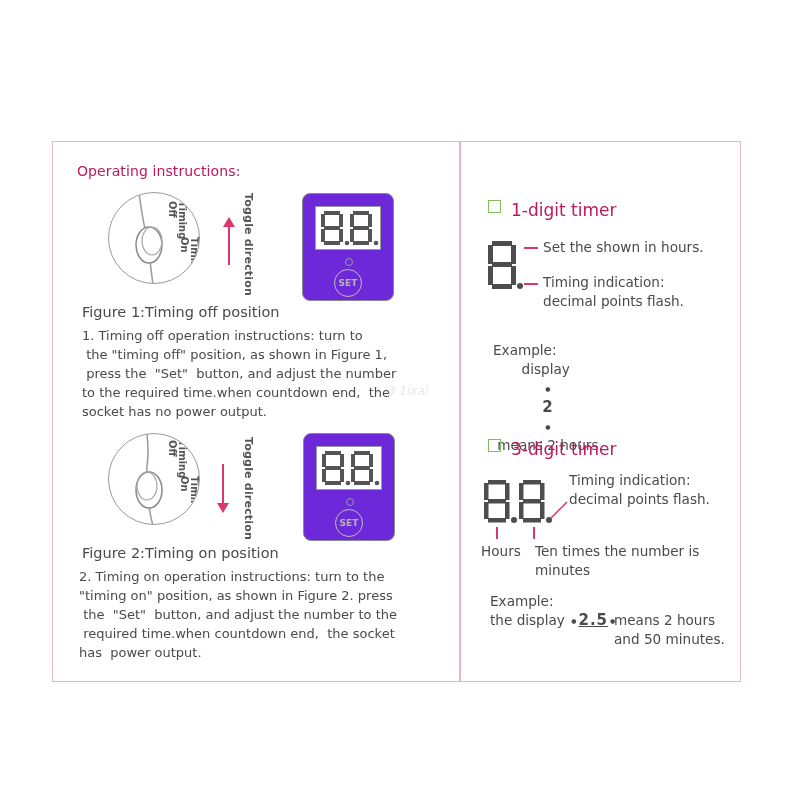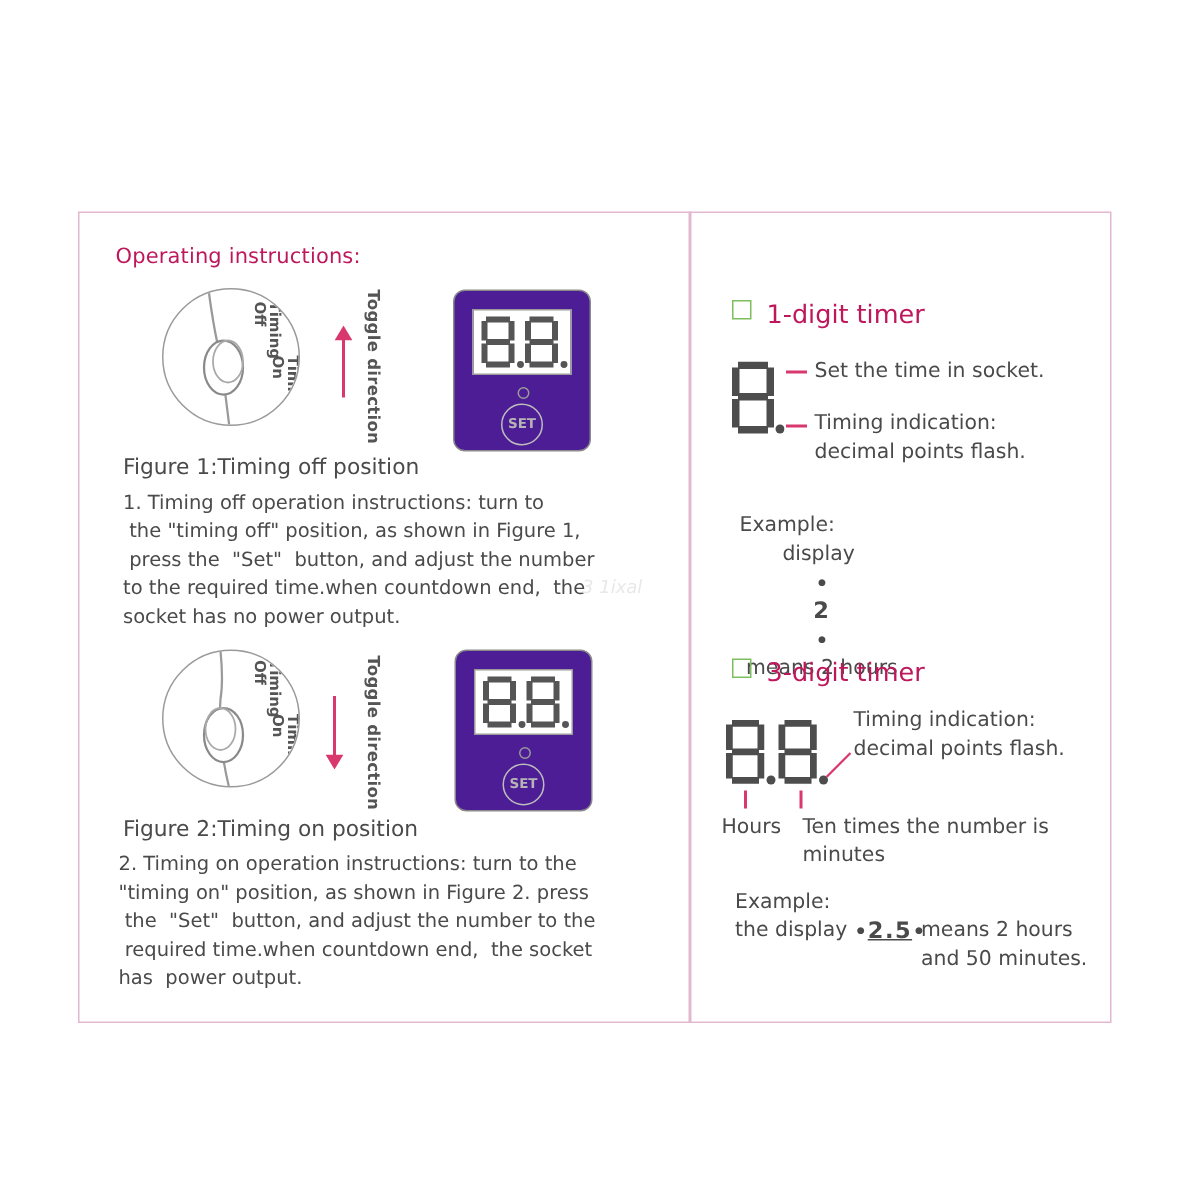--- a/index.html
+++ b/index.html
@@ -17,21 +17,21 @@
   
   .dial { width:92px; height:92px; border:1.5px solid #9a9a9a; border-radius:50%; box-sizing:border-box; overflow:hidden; background:#fff; }
   .dial svg { position:absolute; left:0; top:0; }
   .vlabel { position:absolute; writing-mode:vertical-rl; font-size:10px; font-weight:bold; color:#555; line-height:10px; white-space:nowrap; }
 
   
   .arrow-line { position:absolute; width:2px; background:#d9386f; }
   .toggle-text { position:absolute; writing-mode:vertical-rl; font-size:11px; font-weight:bold; color:#555; white-space:nowrap; letter-spacing:0.2px; }
 
   
-  .device { width:92px; height:108px; border:1.8px solid #8a8a8a; border-radius:8px; box-sizing:border-box; background:#4c1d95; }
+  .device { width:92px; height:108px; border:1.8px solid #8a8a8a; border-radius:8px; box-sizing:border-box; background:#6d28d9; }
   .lcd { position:absolute; left:12px; top:12px; width:66px; height:44px; border:1.5px solid #9a9a9a; box-sizing:border-box; background:#fff; }
   .led { position:absolute; left:42px; top:64px; width:6px; height:6px; border:1px solid #9a9a9a; border-radius:50%; }
   .setbtn { position:absolute; left:31px; top:75px; width:28px; height:28px; border:1.5px solid #bdbdbd; border-radius:50%; box-sizing:border-box;
             font-size:9px; color:#b5b5b5; font-weight:bold; display:flex; align-items:center; justify-content:center; }
 
   
   .sec-title { font-size:17px; white-space:nowrap; display:flex; align-items:flex-start; }
   .sec-title .box { display:inline-block; width:13px; height:13px; border:1.5px solid #7cbf5e; box-sizing:border-box; margin-right:10px; }
   .rtext { font-size:13.6px; color:#4a4a4a; white-space:pre; line-height:19px; }
   .red-tick { position:absolute; background:#d9386f; }
@@ -158,21 +158,21 @@
       <rect x="1" y="4" width="5" height="19"></rect>
       <rect x="24" y="4" width="5" height="19"></rect>
     <rect x="5" y="21" width="20" height="5"></rect>
       <rect x="1" y="25" width="5" height="19"></rect>
       <rect x="24" y="25" width="5" height="19"></rect>
     <rect x="5" y="43" width="20" height="5"></rect>
       <circle cx="33" cy="45" r="3"></circle>
   </g>
 </svg>
 <div class="red-tick" style="left:524px; top:247px; width:14px; height:1.5px;" data-name="pointer-line"></div>
-<div class="abs rtext" style="left:543px; top:238px;" data-name="one-digit-hours-label">Set the time in socket.</div>
+<div class="abs rtext" style="left:543px; top:238px;" data-name="one-digit-hours-label">Set the shown in hours.</div>
 <div class="red-tick" style="left:524px; top:283px; width:14px; height:1.5px;" data-name="pointer-line"></div>
 <div class="abs rtext" style="left:543px; top:273px;" data-name="one-digit-indication-label">Timing indication:
 decimal points flash.</div>
 
 <div class="abs rtext" style="left:493px; top:341px;" data-name="one-digit-example-label">Example:</div>
 <div class="abs rtext" style="left:493px; top:360px; display:flex; align-items:center;flex-direction:column;" data-name="one-digit-example">
   <span data-name="example-prefix">display </span>
   <span style="font-size:6px; margin:0 2px;" data-name="dot-icon">●</span>
   <span style="font-weight:bold; font-size:15px; letter-spacing:1px;" data-name="example-display-value">2</span>
   <span style="font-size:6px; margin:0 2px;" data-name="dot-icon">●</span>

